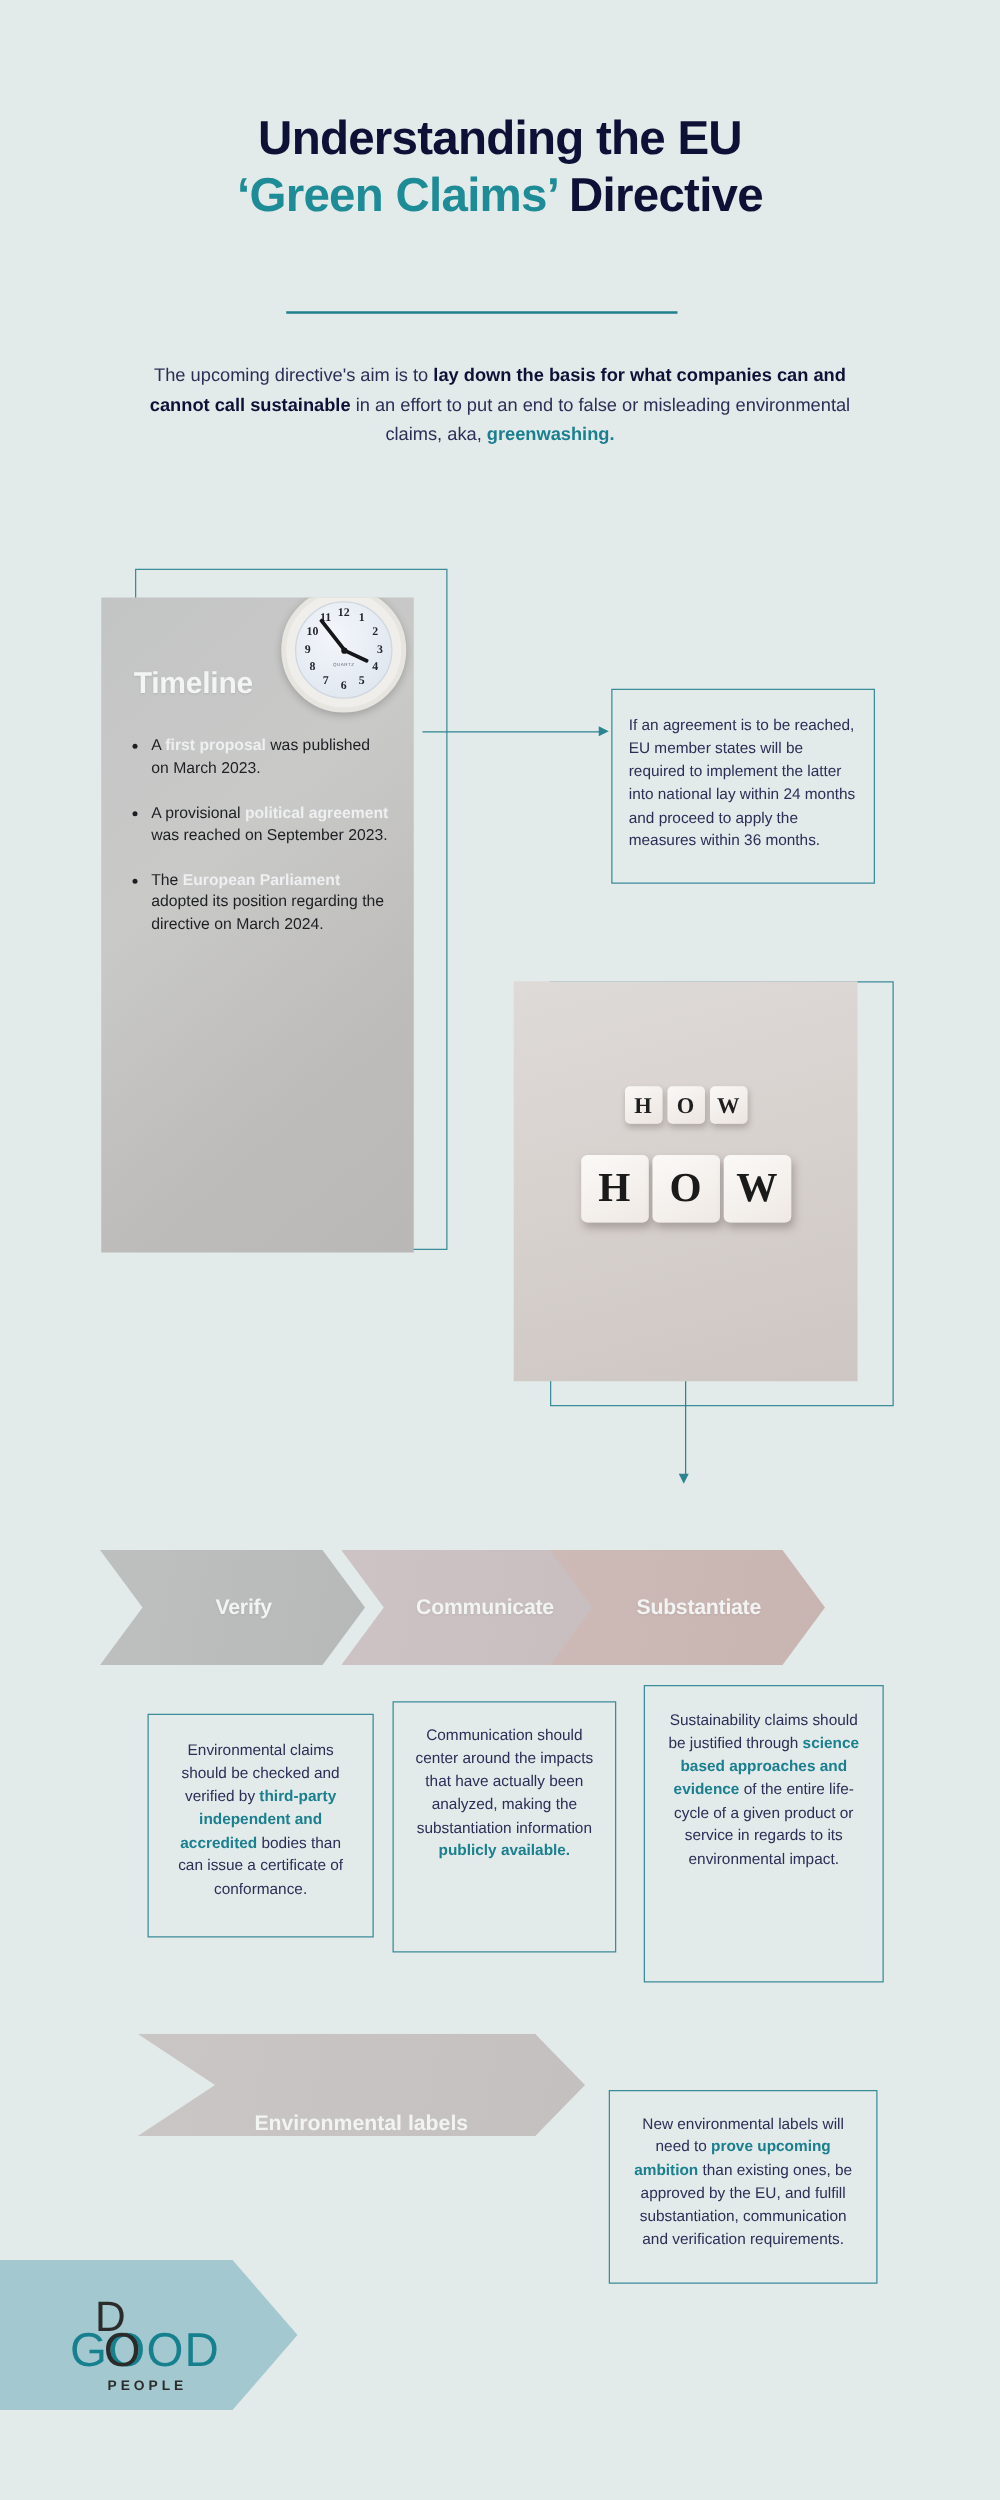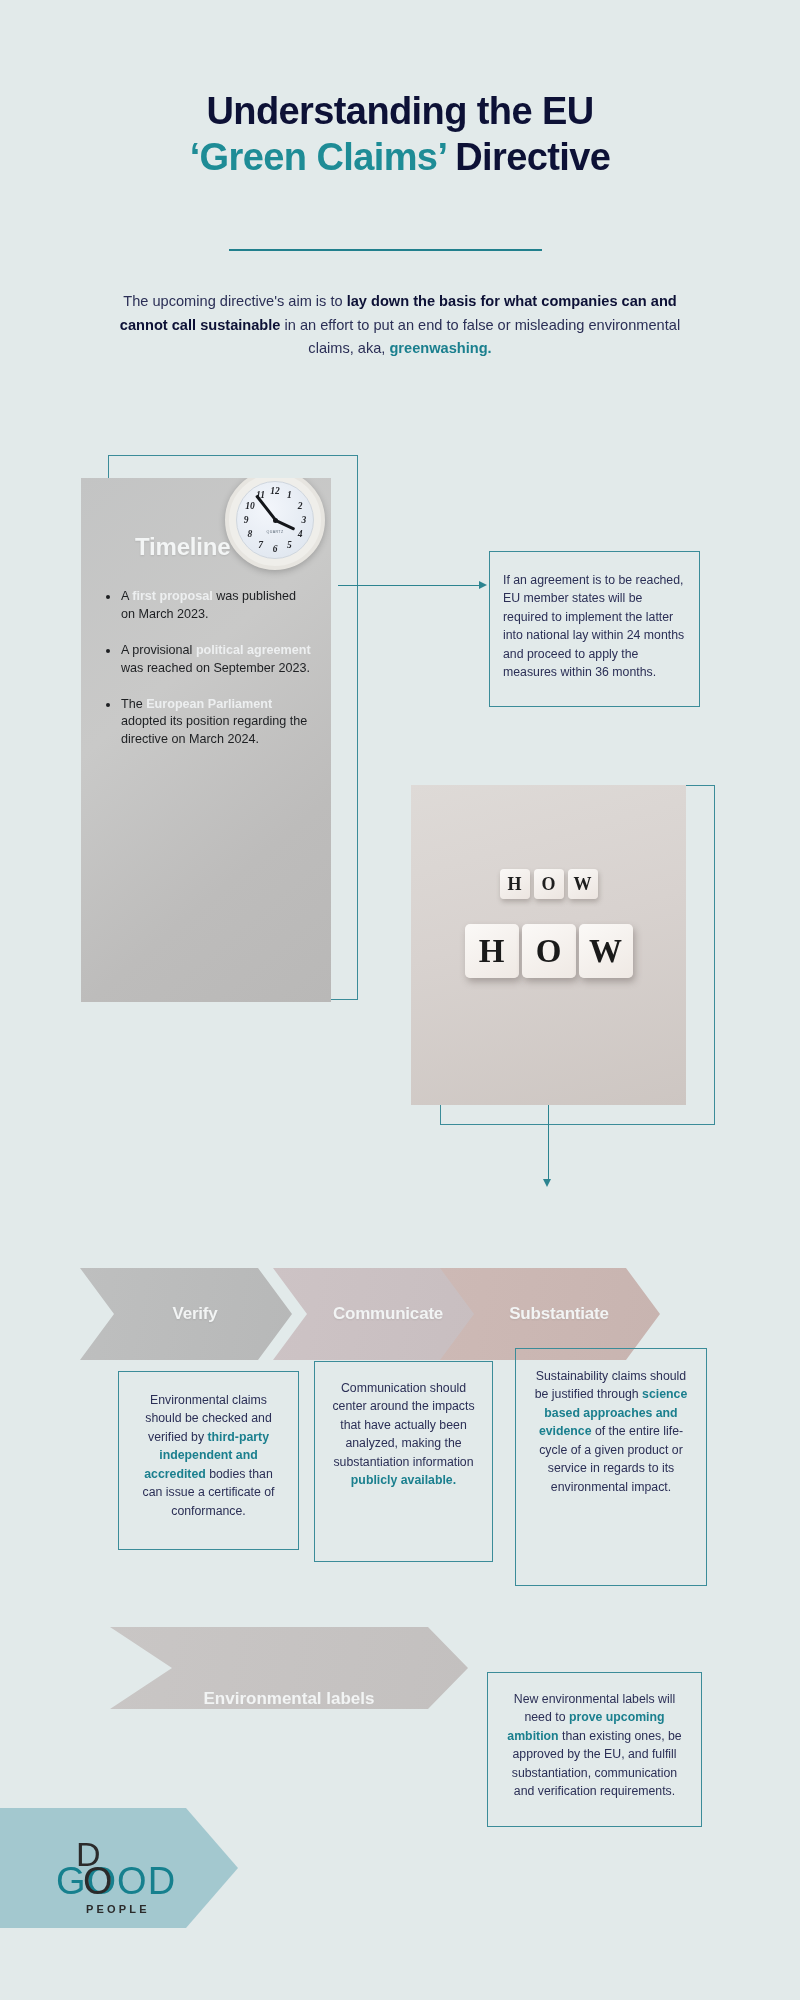--- a/index.html
+++ b/index.html
@@ -91,21 +91,20 @@
     background: radial-gradient(circle at 40% 35%, #f3f6fb 0%, #dfe6ef 85%);
     border: 1px solid #cfd6de;
   }
   .clock-num {
     position: absolute;
     font-size: 9.5px;
     color: #24262b;
     font-family: "Liberation Serif", serif;
     font-weight: bold;
     transform: translate(-50%,-50%);
-    font-style: italic;
   }
   .hand {
     position: absolute;
     background: #14161a;
     transform-origin: bottom center;
     border-radius: 1px;
   }
   .hand.hour {
     width: 3.2px; height: 22px;
     left: 50%; bottom: 50%;
@@ -136,21 +135,20 @@
   }
   .timeline-heading {
     position: absolute;
     top: 55px;
     left: 26px;
     font-size: 24px;
     font-weight: bold;
     color: #f3f5f5;
     letter-spacing: -0.2px;
     text-shadow: 0 1px 2px rgba(0,0,0,.10);
-    margin-left: 28px;
   }
   .timeline-list {
     position: absolute;
     top: 110px;
     left: 20px;
     width: 212px;
     list-style: none;
   }
   .timeline-list li {
     position: relative;
@@ -251,21 +249,21 @@
     display: flex;
     align-items: center;
     justify-content: center;
     font-family: "Liberation Serif", serif;
     font-size: 18px;
     font-weight: bold;
     color: #1e1e1e;
   }
 
   
-  .chev-band { position: absolute; top: 1240px; left: 0; width: 800px; height: 92px; margin-top: 28px; }
+  .chev-band { position: absolute; top: 1240px; left: 0; width: 800px; height: 92px; }
   .chev {
     position: absolute;
     top: 0;
     height: 92px;
     display: flex;
     align-items: center;
     justify-content: center;
     clip-path: polygon(0 0, calc(100% - 34px) 0, 100% 50%, calc(100% - 34px) 100%, 0 100%, 34px 50%);
     color: #f2f4f4;
     font-size: 17px;

